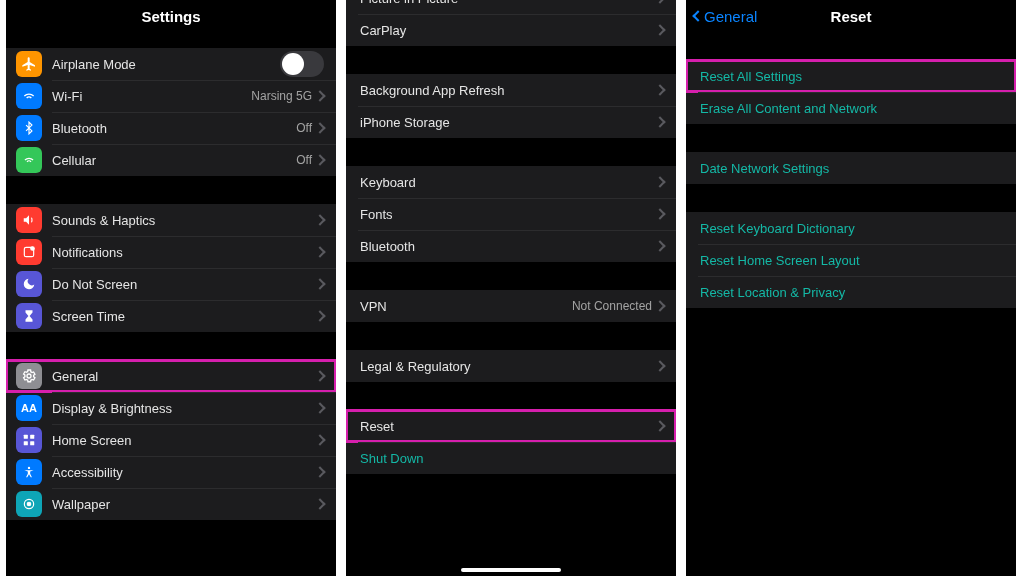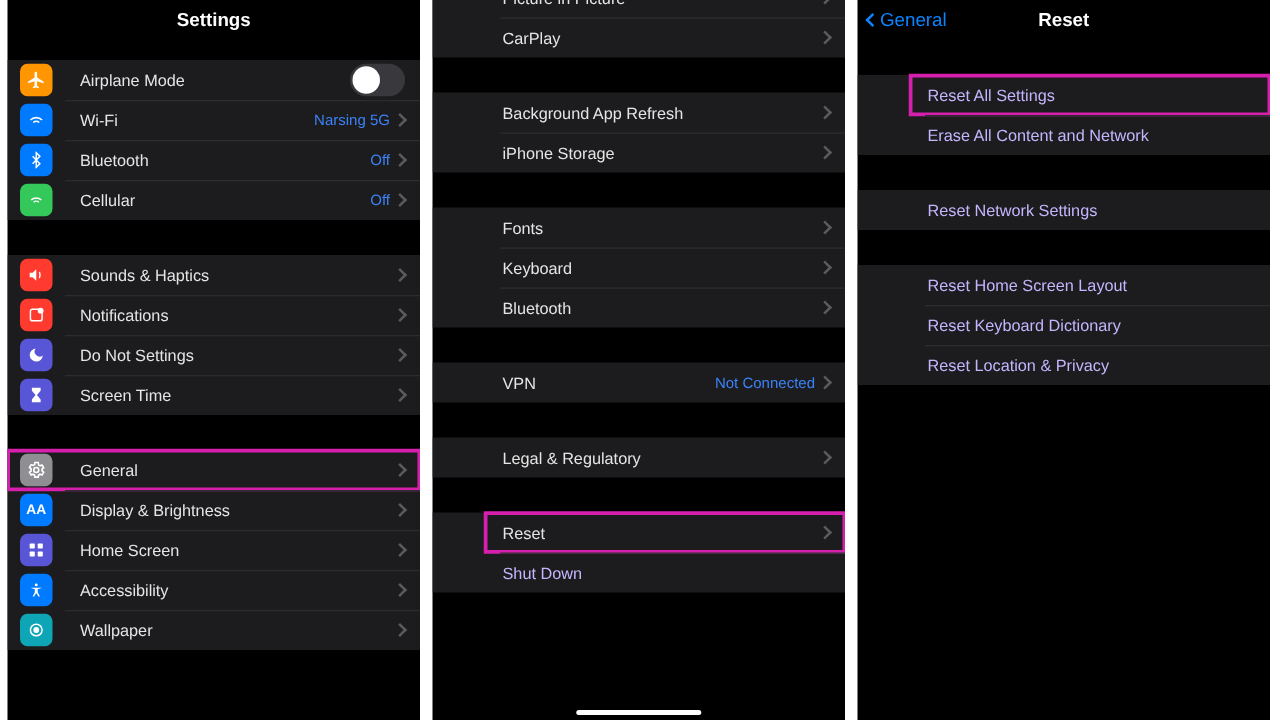--- a/index.html
+++ b/index.html
@@ -9,30 +9,30 @@
   .title-bar{height:32px;display:flex;align-items:center;justify-content:center;position:relative;}
   .title{color:#fff;font-weight:600;font-size:15px;}
   .back-btn{position:absolute;left:8px;top:0;height:32px;display:flex;align-items:center;color:#0a84ff;font-size:15px;gap:2px;}
   .chev-left{border:solid #0a84ff;border-width:0 2px 2px 0;display:inline-block;padding:3px;transform:rotate(135deg);}
   .spacer-lg{height:16px;}
   .spacer-xl{height:28px;}
   .group{background:#1c1c1e;}
   .row{height:32px;display:flex;align-items:center;padding:0 12px 0 10px;position:relative;}
   .row + .row::before{content:"";position:absolute;left:46px;right:0;top:0;height:1px;background:#2c2c2e;}
   .row.noicon + .row.noicon::before{left:12px;}
-  .icon{width:26px;height:26px;border-radius:6px;display:flex;align-items:center;justify-content:center;margin-right:22px;flex-shrink:0;color:#fff;font-size:14px;font-weight:700;}
+  .icon{width:26px;height:26px;border-radius:6px;display:flex;align-items:center;justify-content:center;margin-right:10px;flex-shrink:0;color:#fff;font-size:14px;font-weight:700;}
   .lbl{color:#e5e5e5;font-size:13px;flex:1;white-space:nowrap;}
-  .val{color:#3b82f6;font-size:12px;margin-right:4px;white-space:nowrap;}
+  .val{color:#a3a3a3;font-size:12px;margin-right:4px;white-space:nowrap;}
   .chev{border:solid #5a5a5f;border-width:0 2px 2px 0;display:inline-block;padding:3px;transform:rotate(-45deg);flex-shrink:0;}
   .toggle{width:44px;height:26px;border-radius:13px;background:#39393d;position:relative;flex-shrink:0;}
   .knob{width:22px;height:22px;border-radius:50%;background:#fff;position:absolute;top:2px;left:2px;}
-  .link{color:#c4b5fd;font-size:13px;flex:1;}
+  .link{color:#14b8a6;font-size:13px;flex:1;}
   .hl{outline:3px solid #d61fad;outline-offset:-2px;}
   .home-ind{position:absolute;bottom:4px;left:50%;transform:translateX(-50%);width:100px;height:4px;border-radius:2px;background:#fff;}
-  .grp2 .row{padding-left:14px;margin-left:42px;}
+  .grp2 .row{padding-left:14px;}
   
   .c-or{background:#ff9500;} .c-bl{background:#007aff;} .c-gr{background:#34c759;}
   .c-rd{background:#ff3b30;} .c-pp{background:#5856d6;} .c-gy{background:#8e8e93;} .c-in{background:#5856d6;} .c-cy{background:#0ea5b7;}
   svg{display:block;}
 </style>
 </head>
 <body>
 
 <div class="stage">
 
@@ -105,21 +105,21 @@
           </div>
         <div class="lbl">Notifications</div>
         <span class="chev"></span>
       </div>
       <div class="row">
         <div class="icon c-pp">
             <svg width="14" height="14" viewBox="0 0 24 24" fill="#fff">
               <path d="M21 12.8A9 9 0 1 1 11.2 3a7 7 0 0 0 9.8 9.8z"></path>
             </svg>
           </div>
-        <div class="lbl">Do Not Settings</div>
+        <div class="lbl">Do Not Screen</div>
         <span class="chev"></span>
       </div>
       <div class="row">
         <div class="icon c-pp">
             <svg width="14" height="14" viewBox="0 0 24 24" fill="#fff">
               <path d="M6 2h12v4l-5 6 5 6v4H6v-4l5-6-5-6V2z"></path>
             </svg>
           </div>
         <div class="lbl">Screen Time</div>
         <span class="chev"></span>
@@ -196,25 +196,25 @@
         <span class="chev"></span>
       </div>
       <div class="row noicon">
         <div class="lbl">iPhone Storage</div>
         <span class="chev"></span>
       </div>
     </div>
     <div class="spacer-xl"></div>
     <div class="group grp2">
       <div class="row noicon">
+        <div class="lbl">Keyboard</div>
+        <span class="chev"></span>
+      </div>
+      <div class="row noicon">
         <div class="lbl">Fonts</div>
-        <span class="chev"></span>
-      </div>
-      <div class="row noicon">
-        <div class="lbl">Keyboard</div>
         <span class="chev"></span>
       </div>
       <div class="row noicon">
         <div class="lbl">Bluetooth</div>
         <span class="chev"></span>
       </div>
     </div>
     <div class="spacer-xl"></div>
     <div class="group grp2">
       <div class="row noicon">
@@ -256,30 +256,30 @@
       <div class="row noicon hl">
         <div class="link">Reset All Settings</div>
       </div>
       <div class="row noicon">
         <div class="link">Erase All Content and Network</div>
       </div>
     </div>
     <div class="spacer-xl"></div>
     <div class="group grp2">
       <div class="row noicon">
-        <div class="link">Reset Network Settings</div>
-      </div>
-    </div>
-    <div class="spacer-xl"></div>
-    <div class="group grp2">
+        <div class="link">Date Network Settings</div>
+      </div>
+    </div>
+    <div class="spacer-xl"></div>
+    <div class="group grp2">
+      <div class="row noicon">
+        <div class="link">Reset Keyboard Dictionary</div>
+      </div>
       <div class="row noicon">
         <div class="link">Reset Home Screen Layout</div>
       </div>
       <div class="row noicon">
-        <div class="link">Reset Keyboard Dictionary</div>
-      </div>
-      <div class="row noicon">
         <div class="link">Reset Location &amp; Privacy</div>
       </div>
     </div>
   </div>
 
 </div>
 
 </body></html>

